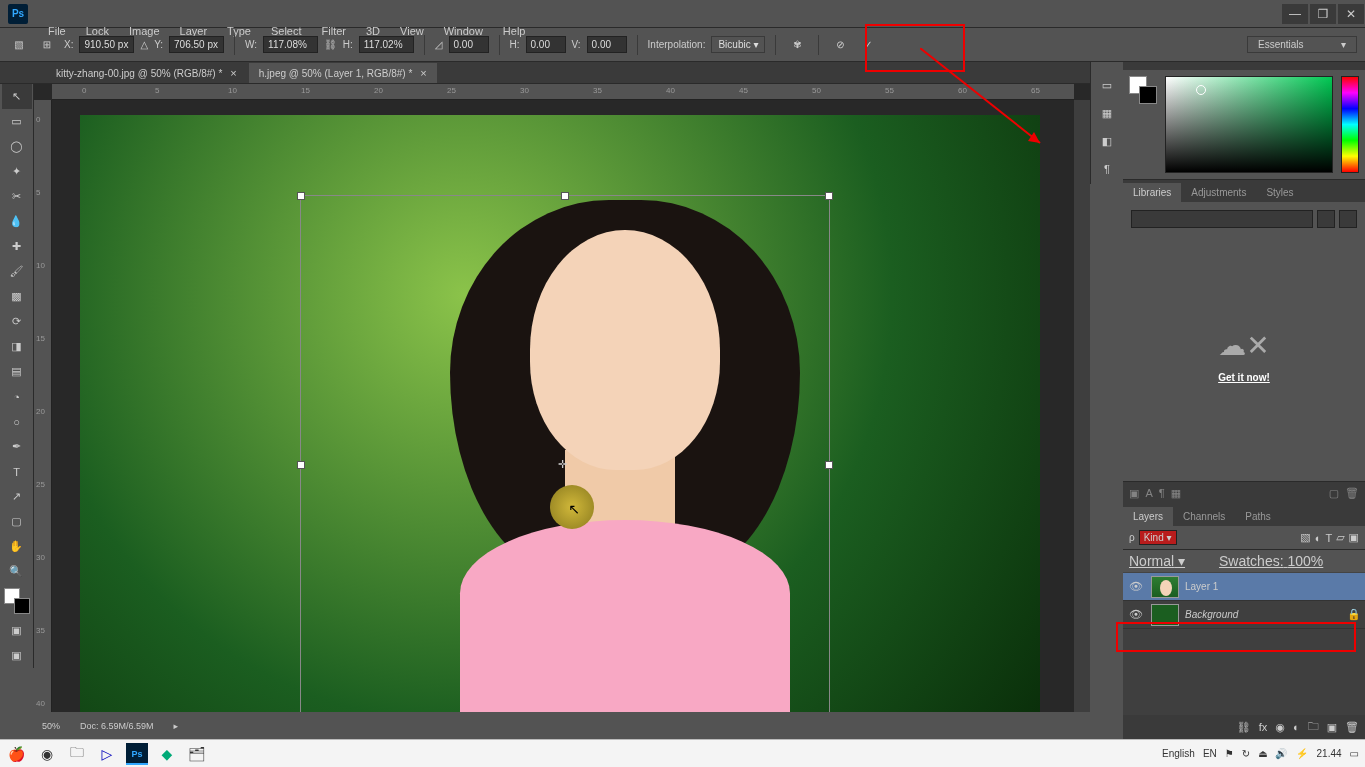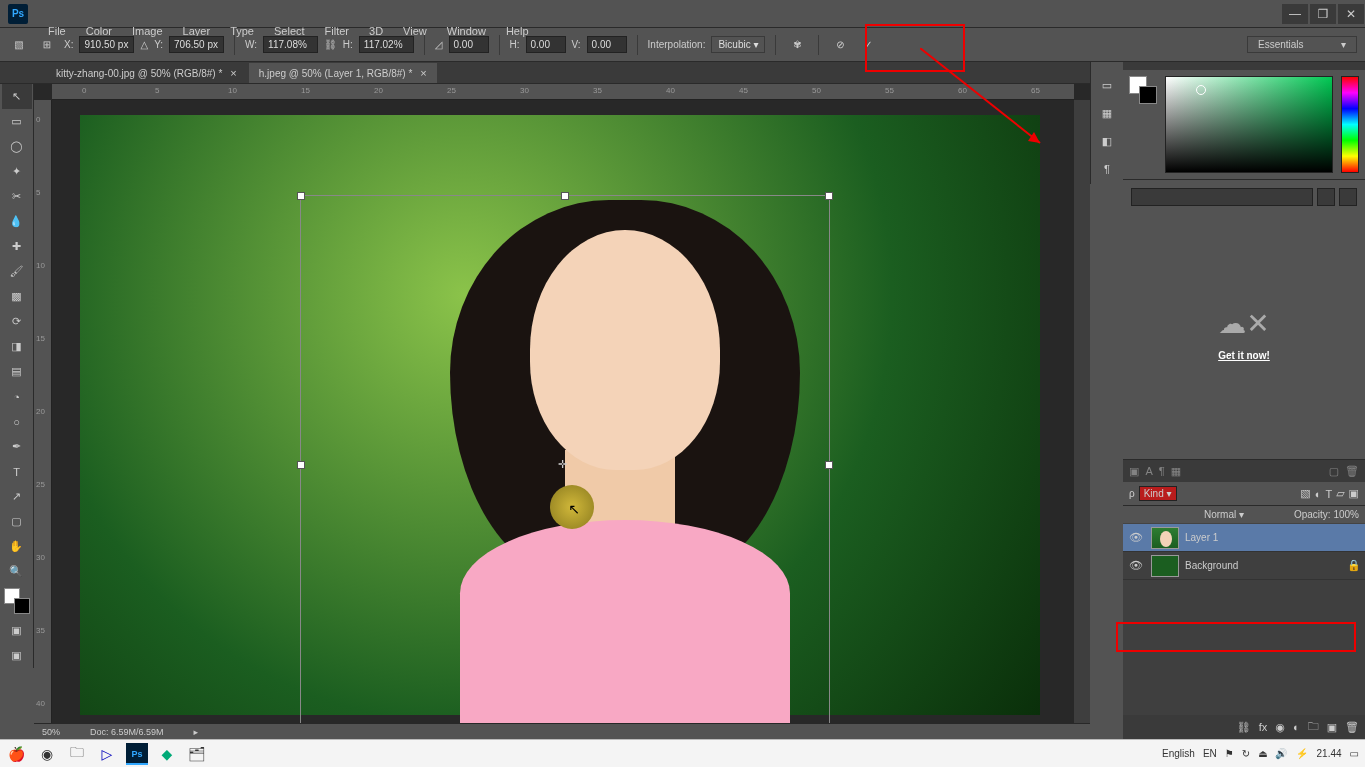--- a/index.html
+++ b/index.html
@@ -52,21 +52,21 @@
 .neck {position:absolute; left:215px; top:260px; width:110px; height:90px; background:#f0caa8;}
 .dress{position:absolute; left:110px; top:330px; width:330px; height:220px; background:#f8a8c4; border-radius:60% 60% 0 0 / 40% 40% 0 0;}
 .face{z-index:2;}
 .transform-box { position: absolute; left: 220px; top: 80px; width: 530px; height: 540px; border: 1px solid #888; }
 .handle { position: absolute; width: 8px; height: 8px; background: #fff; border: 1px solid #555; }
 .handle.tl { top: -4px; left: -4px; } .handle.tc { top: -4px; left: 50%; margin-left:-4px;} .handle.tr { top: -4px; right: -4px; }
 .handle.ml { top: 50%; left: -4px; margin-top:-4px;} .handle.mr { top: 50%; right: -4px; margin-top:-4px;}
 .tx-center { position:absolute; top:50%; left:50%; width:14px;height:14px; margin:-7px 0 0 -7px; }
 .cursor-dot { position:absolute; width:44px; height:44px; background: radial-gradient(circle,#d1b83a,#8a7a1e); border-radius:50%; left:470px; top:370px; display:flex; align-items:center; justify-content:center;}
 .cursor-dot::after{content:"↖"; color:#000; font-size:14px; transform:translate(2px,2px);}
-.statusbar { position: absolute; bottom: 0; left: 0; right: 0; height: 15px; background: #535353; font-size: 9px; display:flex; align-items:center; padding: 0 8px; gap:30px;}
+.statusbar { position: absolute; bottom: 0; left: 0; right: 0; height: 27px; background: #535353; font-size: 9px; display:flex; align-items:center; padding: 0 8px; gap:20px;}
 .scrollbar-v { position:absolute; right:0; top:16px; bottom:16px; width:16px; background:#3e3e3e;}
 
 
 .panel-dock { position: absolute; right: 0; top: 62px; width: 242px; bottom: 28px; background: #535353; display:flex; flex-direction:column;}
 .icon-dock { position:absolute; right:242px; top:62px; width:33px; background:#535353; border-left:1px solid #2a2a2a;}
 .icon-dock .ditem{ width:28px;height:26px; margin:2px auto; display:flex;align-items:center;justify-content:center;}
 .panel-tabs { display:flex; background:#3a3a3a; height:22px; align-items:flex-end; font-size:10px;}
 .panel-tab { padding:4px 10px; background:#535353; cursor:pointer;}
 .panel-tab.dim { background:#3a3a3a; color:#999;}
 .color-panel { height:110px; padding:6px; display:flex; gap:8px; border-bottom:1px solid #2a2a2a;}
@@ -82,21 +82,21 @@
 .lib-sel{flex:1; background:#3a3a3a; border:1px solid #222; height:18px;}
 .lib-btn{width:18px;height:18px;background:#3a3a3a;border:1px solid #222;}
 .lib-empty{flex:1; display:flex; flex-direction:column; align-items:center; justify-content:center; color:#aaa; text-align:center; gap:10px; font-size:10px;}
 .lib-empty a{color:#fff; text-decoration:underline; font-weight:bold;}
 .lib-icons{height:22px; background:#3a3a3a; display:flex; align-items:center; justify-content:flex-end; gap:6px; padding:0 6px;}
 .lib-icons span{opacity:.5;}
 
 .layers-panel{ flex:1; display:flex; flex-direction:column; min-height:0;}
 .lopt{padding:4px 6px; display:flex; align-items:center; gap:4px; border-bottom:1px solid #2a2a2a;}
 .lopt .sel{background:#b91c1c; border:1px solid #222; padding:1px 4px; font-size:10px;}
-.lopt-row{display:flex; align-items:center; justify-content:flex-end; padding:3px 6px; font-size:10px; border-bottom:1px solid #444;}
+.lopt-row{display:flex; align-items:center; justify-content:flex-start; padding:3px 6px; font-size:14px; border-bottom:1px solid #444;text-decoration:underline;}
 .layers-list{flex:1; overflow:auto; background:#3f3f3f;}
 .layer{display:flex; align-items:center; height:28px; padding:0 4px; gap:6px; border-bottom:1px solid #333;}
 .layer.selected{background:#5a7aa8;}
 .eye{width:18px; text-align:center;}
 .thumb{width:28px;height:22px; background:#1b5e20; border:1px solid #999; background-size:cover;}
 .thumb.l1{background:linear-gradient(#2e7d32,#1b5e20); position:relative;}
 .thumb.l1::after{content:""; position:absolute; left:8px;top:3px;width:12px;height:16px;background:#f4d3b8;border-radius:50%;}
 .layer-name{flex:1; font-size:10px;}
 .layer-bottom{height:24px; background:#3a3a3a; display:flex; align-items:center; justify-content:flex-end; gap:8px; padding:0 6px;}
 
@@ -109,21 +109,21 @@
 .tb-right{margin-left:auto; display:flex; align-items:center; gap:8px; font-size:10px;}
 .tb-ps { background:#001e36; color:#31a8ff; font-size:9px; font-weight:bold; width:22px;height:22px; display:flex;align-items:center;justify-content:center; box-shadow:0 -2px 0 #31a8ff inset;}
 </style>
 </head>
 <body>
 
 <div class="menubar">
   <div class="ps-logo">Ps</div>
   <div id="menu-items" style="display: flex; margin-top: 34px;">
       <div class="menubar-item">File</div>
-      <div class="menubar-item">Color</div>
+      <div class="menubar-item">Lock</div>
       <div class="menubar-item">Image</div>
       <div class="menubar-item">Layer</div>
       <div class="menubar-item">Type</div>
       <div class="menubar-item">Select</div>
       <div class="menubar-item">Filter</div>
       <div class="menubar-item">3D</div>
       <div class="menubar-item">View</div>
       <div class="menubar-item">Window</div>
       <div class="menubar-item">Help</div>
     </div>
@@ -285,20 +285,25 @@
     <div class="fpsw">
         <div class="f"></div>
         <div class="b"></div>
       </div>
     <div class="picker">
         <div class="picker-ring"></div>
       </div>
     <div class="hue"></div>
   </div>
 
+  <div class="panel-tabs">
+    <div class="panel-tab">Libraries</div>
+    <div class="panel-tab dim">Adjustments</div>
+    <div class="panel-tab dim">Styles</div>
+  </div>
   <div class="lib-panel">
     <div class="lib-filter">
       <div class="lib-sel"></div>
       <div class="lib-btn"></div>
       <div class="lib-btn"></div>
     </div>
     <div class="lib-empty">
       <div style="font-size:28px;">☁✕</div>
       <a href="#">Get it now!</a>
     </div>
@@ -306,45 +311,50 @@
   <div class="lib-icons">
     <span>▣</span>
     <span>A</span>
     <span>¶</span>
     <span>▦</span>
     <span style="flex:1"></span>
     <span>▢</span>
     <span>🗑</span>
   </div>
 
+  <div class="panel-tabs">
+    <div class="panel-tab">Layers</div>
+    <div class="panel-tab dim">Channels</div>
+    <div class="panel-tab dim">Paths</div>
+  </div>
   <div class="layers-panel">
     <div class="lopt">
       <span style="font-size:10px">ρ</span>
       <div class="sel"><span>Kind</span> ▾</div>
       <span style="flex:1"></span>
       <span>▧</span>
       <span>◐</span>
       <span>T</span>
       <span>▱</span>
       <span>▣</span>
     </div>
     <div class="lopt-row">
       <div class="sel" style="width:90px"><span>Normal</span> ▾</div>
-      <div><span>Opacity:</span> <span class="sel">100%</span></div>
+      <div><span>Swatches:</span> <span class="sel">100%</span></div>
     </div>
     <div class="layers-list" id="layers-list">
         <div class="layer selected">
           <div class="eye">👁</div>
           <div class="thumb l1"></div>
           <div class="layer-name" style="">Layer 1</div>
         </div>
         <div class="layer">
           <div class="eye">👁</div>
           <div class="thumb "></div>
-          <div class="layer-name" style="">Background</div>
+          <div class="layer-name" style="font-style:italic">Background</div>
           <div>🔒</div>
         </div>
       </div>
     <div class="layer-bottom">
       <span>⛓</span>
       <span>fx</span>
       <span>◉</span>
       <span>◐</span>
       <span>🗀</span>
       <span>▣</span>

